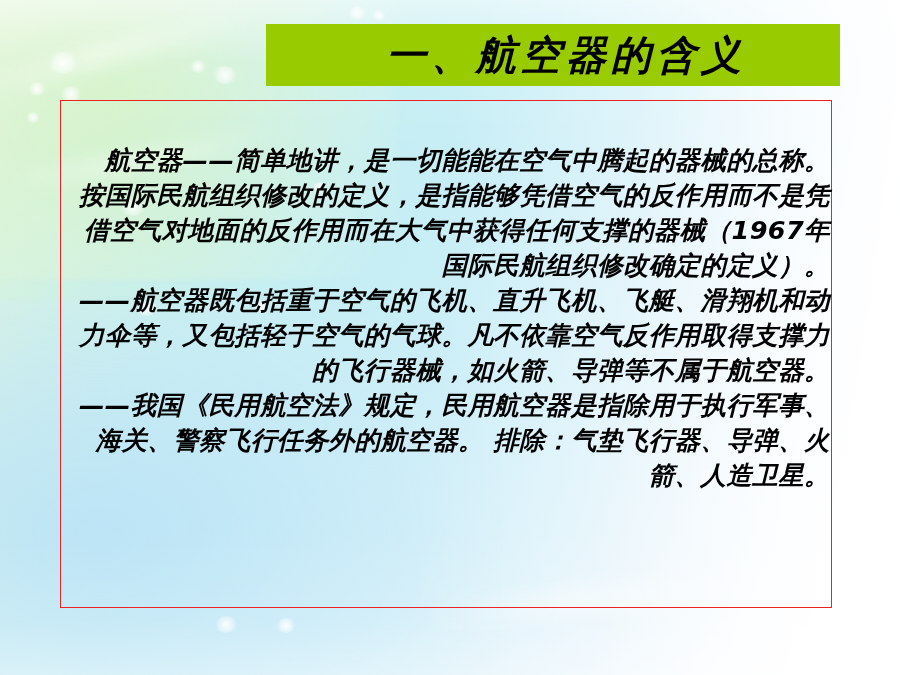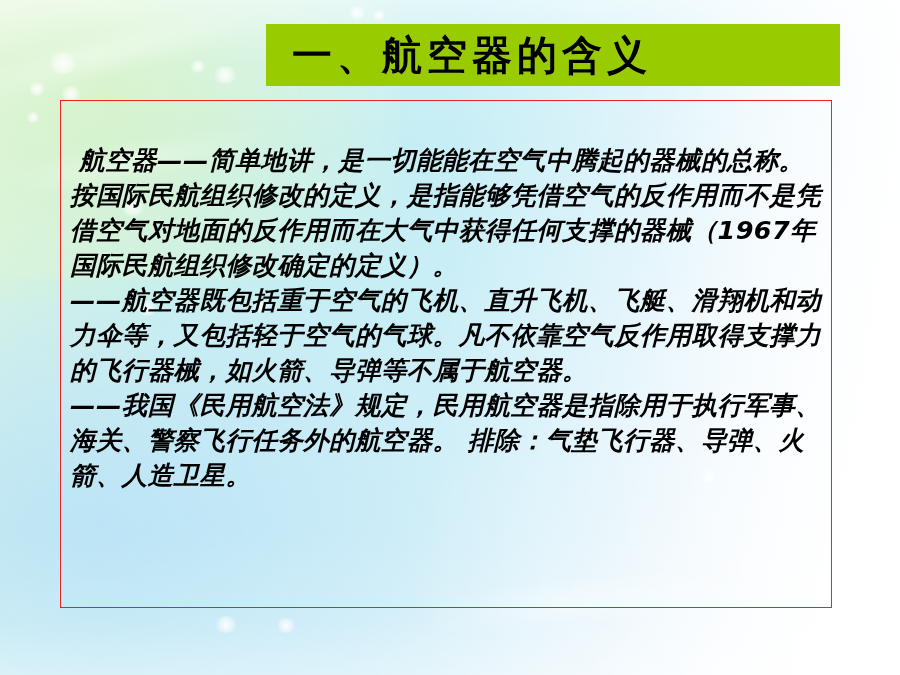--- a/index.html
+++ b/index.html
@@ -119,23 +119,25 @@
   #title-text {
     position: absolute;
     left: 292px;
     top: 25px;
     width: 548px;
     height: 76px;
     line-height: 60px;
     color: #000000;
     font-size: 40px;
     font-weight: 700;
+    font-style: italic;
     letter-spacing: 5px;
     white-space: nowrap;
     font-family: "DejaVu Sans", "Liberation Sans", sans-serif;
+    text-align: center;
   }
 
   
   #body-box {
     position: absolute;
     left: 60px;
     top: 100px;
     width: 772px;
     height: 508px;
     border: 1.6px solid #ee2222;
@@ -149,20 +151,21 @@
     width: 760px;
     color: #000000;
     font-size: 25.5px;
     line-height: 35px;
     font-weight: 700;
     font-style: italic;
     letter-spacing: 0.4px;
     white-space: pre-wrap;
     word-break: break-all;
     font-family: "DejaVu Sans", "Liberation Sans", sans-serif;
+    text-align: right;
   }
 </style>
 </head>
 <body>
 
 <div id="slide">
 
   <div class="bg-base"></div>
   <div class="bg-greenpool"></div>
   <div class="bg-bluepool"></div>

